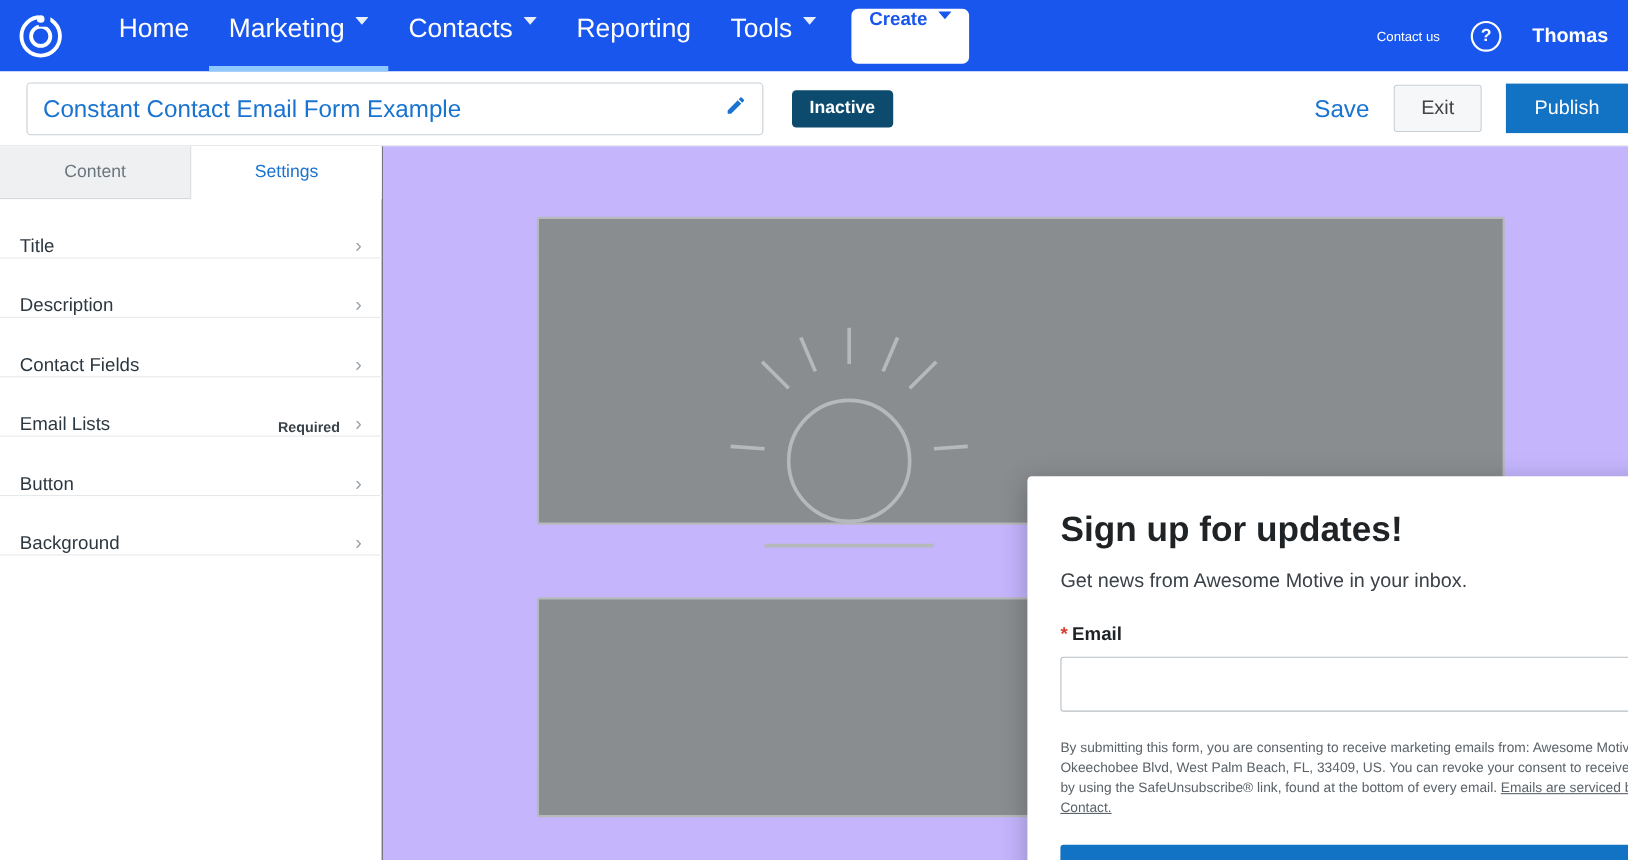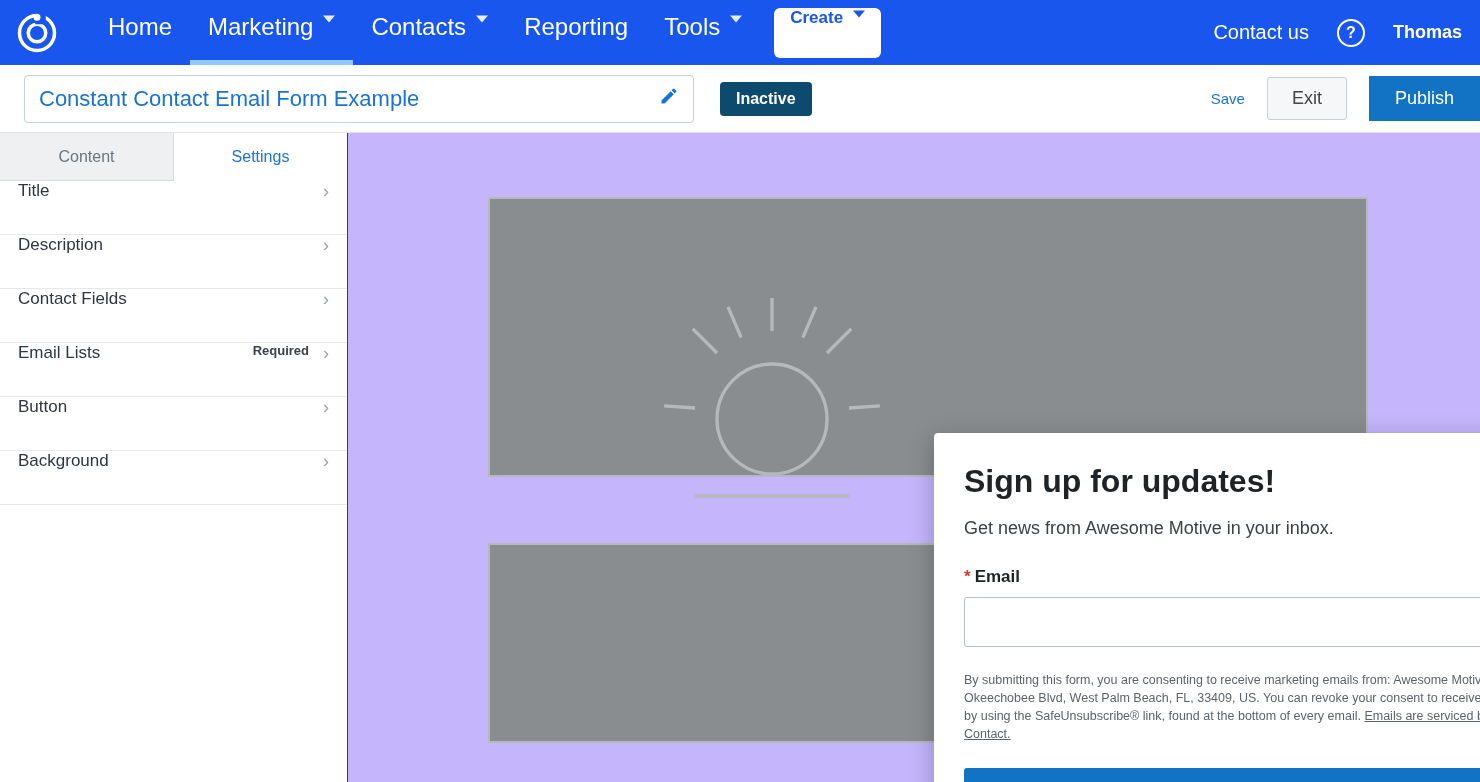--- a/index.html
+++ b/index.html
@@ -6,45 +6,45 @@
   html, body { width: 1480px; height: 782px; font-family: -apple-system, BlinkMacSystemFont, "Segoe UI", Helvetica, Arial, sans-serif; overflow: hidden; }
   
   .topnav { display: flex; align-items: center; height: 65px; background: #1856ed; color: #fff; padding: 0 18px 0 10px; }
   .logo { width: 46px; height: 46px; display: flex; align-items: center; justify-content: center; margin-right: 30px; margin-left: 4px; }
   .nav-items { display: flex; align-items: center; gap: 0; height: 100%; }
   .nav-item { display: flex; gap: 10px; padding: 13px 18px; height: 100%; font-size: 24px; font-weight: 500; cursor: pointer; position: relative; }
   .nav-item.active::after { content:""; position:absolute; bottom:0; left:0; right:0; height:5px; background:#8fc7ff; }
   .nav-item .chev { font-size: 13px; opacity: .9; }
   .create-btn { background:#fff; color:#1856ed; border:none; border-radius:6px; height:50px; padding:0 16px; font-size:17px; font-weight:600; display:flex; gap:10px; margin-left: 14px; cursor:pointer; }
   .nav-right { margin-left:auto; display:flex; align-items:center; gap:28px; }
-  .nav-right .contact-us { font-size:20px; font-weight:500; cursor:pointer; }
+  .nav-right .contact-us { font-size:12px; font-weight:500; cursor:pointer; }
   .help-icon { width:28px; height:28px; border:2px solid #fff; border-radius:50%; display:flex; align-items:center; justify-content:center; font-size:16px; font-weight:700; cursor:pointer; }
   .username { font-size:18px; font-weight:600; cursor:pointer; }
 
   
   .toolbar { display:flex; align-items:center; height:68px; padding:0 0 0 24px; background:#fff; border-bottom:1px solid #e1e4e8; }
   .title-input-wrap { flex: 0 0 670px; height:48px; border:1px solid #c9cfd6; border-radius:4px; display:flex; align-items:center; padding:0 14px; }
   .title-input { flex:1; border:none; outline:none; font-size:22px; color:#1973d0; background:transparent; }
   .pencil { color:#1973d0; font-size:20px; margin-left:10px; }
   .status-badge { margin-left:26px; background:#0c4a6e; color:#fff; border-radius:4px; padding:8px 16px; font-size:16px; font-weight:600; }
   .toolbar-right { margin-left:auto; display:flex; align-items:center; gap:22px; padding-right:0; }
-  .save-link { color:#1973d0; font-size:15px; cursor:pointer; font-weight:500; }
+  .save-link { color:#1973d0; font-size:22px; cursor:pointer; font-weight:500; }
   .exit-btn { border:1px solid #c9cfd6; background:#f6f7f8; color:#444; font-size:18px; padding:10px 24px; border-radius:3px; cursor:pointer; }
   .publish-btn { border:none; background:#1272c4; color:#fff; font-size:18px; padding:12px 26px; cursor:pointer; }
 
   
   .main { display:flex; height:649px; }
   
   .sidebar { width:348px; background:#fff; border-right:1px solid #404040; display:flex; flex-direction:column; }
   .tabs { display:flex; height:48px; }
   .tab { flex:1; display:flex; align-items:center; justify-content:center; font-size:16px; cursor:pointer; }
   .tab.inactive { background:#eef0f2; color:#6b757e; border-bottom:1px solid #d7dbdf; border-right:1px solid #d7dbdf; }
   .tab.active { background:#fff; color:#1973d0; border-bottom:1px solid #fff; }
   .panel-list { }
-  .panel-row { display:flex; align-items:flex-start; justify-content:space-between; padding:0 18px; height:54px; border-bottom:1px solid #e6e9ec; cursor:pointer; font-size:17px; color:#2d3740; }
+  .panel-row { display:flex; align-items:flex-end; justify-content:space-between; padding:0 18px; height:54px; border-bottom:1px solid #e6e9ec; cursor:pointer; font-size:17px; color:#2d3740; }
   .panel-row .chev { color:#9aa2aa; font-size:18px; }
   .panel-row .req { font-size:13px; font-weight:700; color:#3a4249; margin-left:auto; margin-right:14px; }
 
   
   .canvas { flex:1; background:#c4b5fd; position:relative; overflow:hidden; }
   .ph-block { position:absolute; border:2px solid #b6b9bb; background:#8a8d90; border-radius:2px; }
   .ph1 { left:140px; top:64px; width:880px; height:280px; }
   .ph2 { left:140px; top:410px; width:880px; height:200px; }
 
   .ph-sun { position:absolute; left:172px; top:88px; width:220px; height:220px; }

